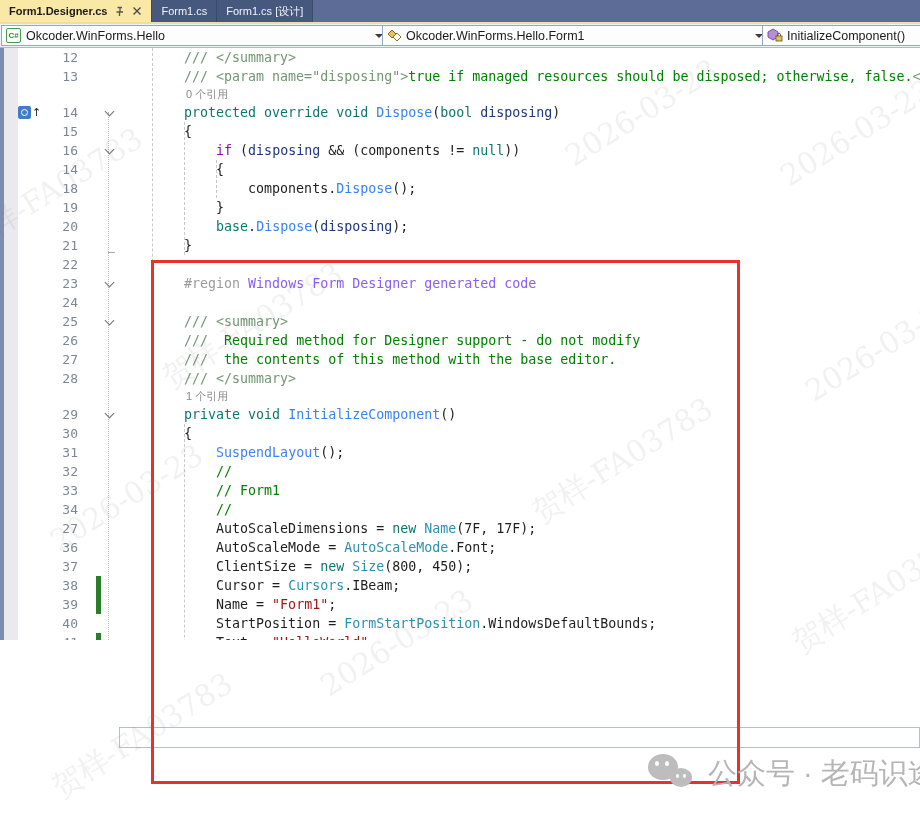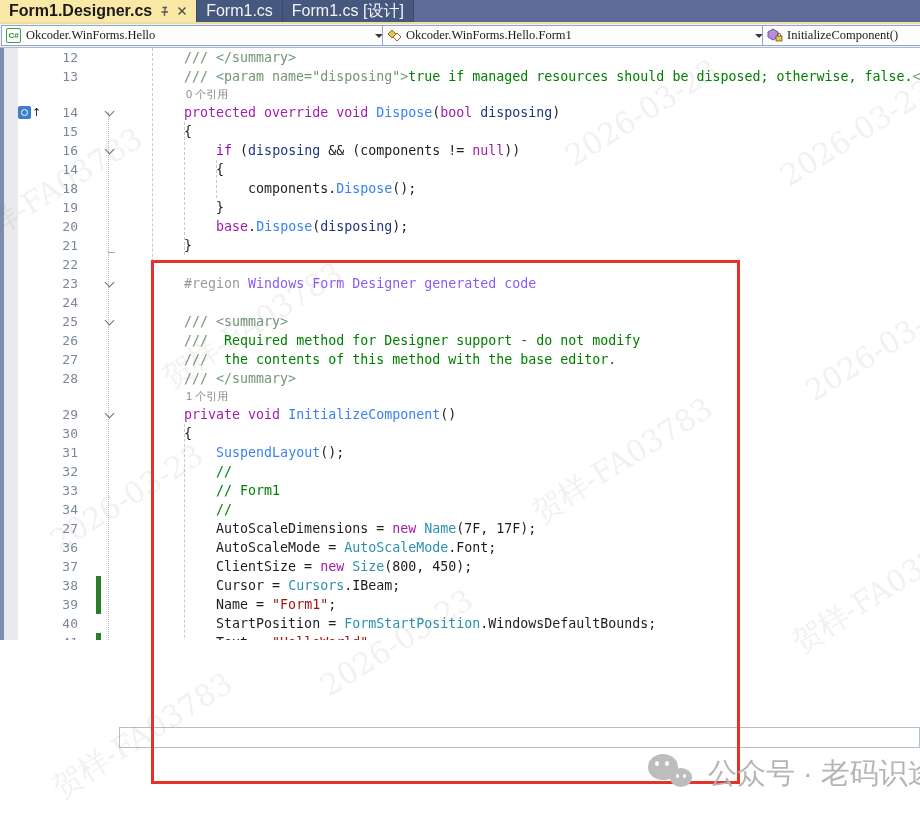--- a/index.html
+++ b/index.html
@@ -2,32 +2,32 @@
 <html><head>
 <meta charset="utf-8">
 <style>
   html,body{margin:0;padding:0;}
   body{width:920px;height:816px;position:relative;overflow:hidden;background:#fff;
        font-family:"Liberation Sans",sans-serif;}
 
   
   .tabstrip{position:absolute;left:0;top:0;width:920px;height:22px;background:#5d6c96;
             border-bottom:2px solid #eddfa4;display:flex;z-index:3;}
-  .tab{height:22px;display:flex;align-items:center;padding:0 9px;font-size:16px;
+  .tab{height:22px;display:flex;align-items:center;padding:0 9px;font-size:11px;
        color:#f2f4fa;background:#46587e;border-right:1px solid #394a6e;cursor:default;}
   .tab.active{background:#f9e8a6;color:#1a1a1a;font-weight:bold;}
   .tab .ticon{margin-left:7px;display:inline-flex;align-items:center;}
   .pin-svg,.x-svg{display:block;}
 
   
   .navbar{position:absolute;top:24px;left:0;width:920px;height:23px;background:#eef2f9;
           border-bottom:1px solid #aeb8d2;z-index:3;}
   .combo{position:absolute;top:1px;height:19px;background:#fdfdfe;border:1px solid #95a5c6;
          display:flex;align-items:center;font-size:12.5px;color:#1a1a1a;padding:0 4px;overflow:hidden;}
-  .combo .label{white-space:nowrap;font-family:Liberation Serif, serif;}
+  .combo .label{white-space:nowrap;}
   .combo .arrow{position:absolute;right:5px;top:8px;width:0;height:0;
                 border-left:4px solid transparent;border-right:4px solid transparent;
                 border-top:4px solid #3a3a3a;}
   .csicon{width:13px;height:13px;border:1px solid #3f9e46;border-radius:2px;color:#2e8a35;
           font-size:8px;font-weight:bold;display:flex;align-items:center;justify-content:center;
           margin-right:5px;background:#fff;flex:none;}
   .icon-svg{margin-right:4px;flex:none;}
 
   
   .editor{position:absolute;left:0;top:48px;width:920px;height:592px;background:#fff;overflow:hidden;text-decoration:underline;}
@@ -47,21 +47,21 @@
   .num.curnum{color:#2b2b2b;}
   .bar{width:5px;flex:none;margin-left:18px;}
   .bar.green{background:#2a7e2a;}
   .fold{width:19px;flex:none;position:relative;}
   .fold i{position:absolute;left:5px;top:5px;width:6px;height:6px;
           border-right:1.6px solid #707070;border-bottom:1.6px solid #707070;transform:rotate(45deg);}
   .code{flex:1;color:#1e1e1e;overflow:hidden;}
   .row.codelens{height:17px;line-height:17px;padding-left:186px;font-size:11px;color:#8a8a8a;
                 font-family:"Liberation Sans",sans-serif;white-space:nowrap;}
 
-  .tk-n{color:#1e1e1e}.tk-k{color:#a21caf}.tk-c{color:#8f08c4}.tk-m{color:#3b82f6}
+  .tk-n{color:#1e1e1e}.tk-k{color:#0f766e}.tk-c{color:#8f08c4}.tk-m{color:#3b82f6}
   .tk-t{color:#2b91af}.tk-s{color:#a31515}.tk-g{color:#008000}.tk-d{color:#739673}
   .tk-p{color:#1f377f}.tk-r{color:#9b9b9b}.tk-rn{color:#8b5cf6}
   .tk-b{color:#1e1e1e;background:#e6e7d2;}
 
   .ovglyph{width:13px;height:13px;background:#3f7ccb;border-radius:2px;position:relative;
            display:inline-block;flex:none;}
   .ovglyph::after{content:"";position:absolute;left:2.5px;top:2.5px;width:5px;height:5px;
                   border:1.5px solid #fff;border-radius:50%;}
   .uparrow{color:#222;font-size:11px;line-height:13px;margin-left:1px;
            font-family:"DejaVu Sans",sans-serif;}

